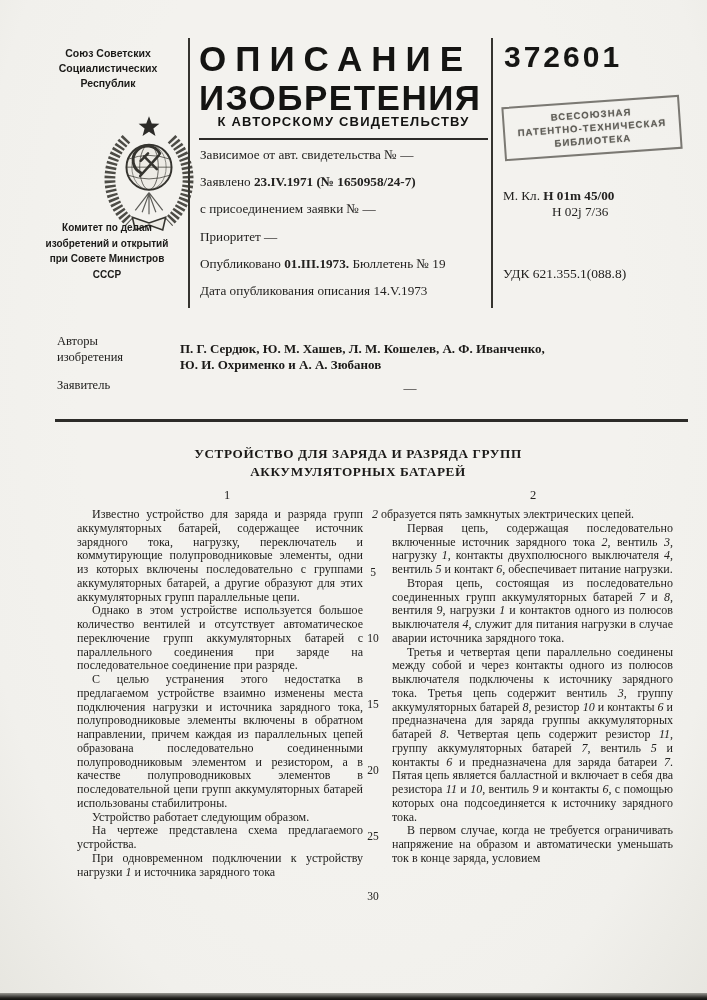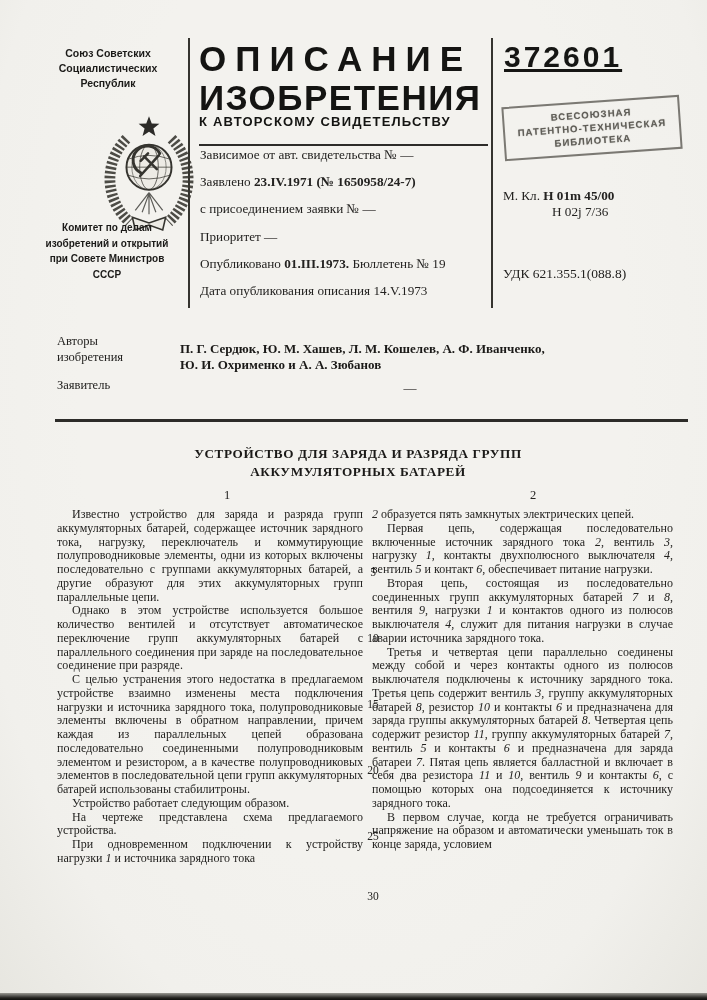--- a/index.html
+++ b/index.html
@@ -23,27 +23,27 @@
   .vrule{width:1.6px;background:var(--rule);top:38px;height:270px;}
   .vrule.left{left:188px;} .vrule.right{left:491px;}
   .thickrule{left:55px;top:419px;width:633px;height:2.6px;background:#2d2c29;}
   
   .doc-title{left:199px;top:40px;width:290px;font-family:"Liberation Sans",sans-serif;
     font-weight:bold;color:#141412;}
   .doc-title .l1{font-size:35px;letter-spacing:9px;line-height:38px;white-space:nowrap;}
   .doc-title .l2{font-size:35px;letter-spacing:1.5px;line-height:40px;white-space:nowrap;}
   .doc-subtitle{left:199px;top:114px;width:289px;font-family:"Liberation Sans",sans-serif;
     font-weight:bold;font-size:13px;letter-spacing:1.2px;color:#141412;
-    padding-bottom:15px;border-bottom:2.2px solid #2d2c29;white-space:nowrap;}
+    padding-bottom:9px;border-bottom:2.2px solid #2d2c29;text-align:center;white-space:nowrap;}
   .fields{left:200px;top:147px;width:288px;font-size:13.2px;color:var(--ink);}
   .fields .row{margin-bottom:11.2px;white-space:nowrap;}
   .fields .b{font-weight:bold;}
   
   .patent-number{left:504px;top:40px;width:190px;font-family:"Liberation Sans",sans-serif;
-    font-weight:bold;font-size:30px;letter-spacing:3px;color:#161614;white-space:nowrap;text-decoration:underline;}
+    font-weight:bold;font-size:30px;letter-spacing:3px;color:#161614;white-space:nowrap;}
   .stamp{left:503px;top:101px;width:168px;transform:rotate(-4deg);
     border:2.4px solid rgba(92,90,84,.8);padding:5px 3px 6px;text-align:center;
     font-family:"Liberation Sans",sans-serif;font-weight:bold;font-size:9.5px;line-height:13px;
     letter-spacing:1.1px;color:var(--stamp);text-shadow:0 0 1px rgba(96,94,88,.55);}
   .mclass{left:503px;top:188px;width:190px;font-size:13.2px;white-space:nowrap;}
   .mclass .b{font-weight:bold;}
   .mclass .ln2{margin-left:49px;}
   .udc{left:503px;top:266px;width:200px;font-size:13.5px;white-space:nowrap;}
   .udc .b{font-weight:normal;margin-top:35px;}
   
@@ -54,21 +54,21 @@
     font-size:13px;line-height:16px;color:var(--ink-dark);}
   .applicant-value{left:180px;top:380px;width:460px;text-align:center;font-size:13px;}
   
   .inv-title{left:80px;top:445px;width:556px;text-align:center;font-weight:bold;
     font-size:13.2px;line-height:17.5px;letter-spacing:.6px;color:var(--ink-dark);}
   
   .colnum{top:488px;width:30px;text-align:center;font-size:12.5px;}
   .colnum.c1{left:212px;} .colnum.c2{left:518px;}
   .col{top:508px;font-size:12px;line-height:13.75px;text-align:justify;color:var(--ink);}
   .col p{margin:0;}
-  .col p.ind{text-indent:15px;}
+  .col p.ind{text-indent:15px;margin-left:20px;}
   .col i{font-style:italic;}
   .col.left{left:57px;width:306px;}
   .col.right{left:372px;width:301px;}
   .gutter-num{left:358px;width:30px;text-align:center;font-size:11.5px;color:var(--ink);}
   
   .bottom-edge{left:0;bottom:0;width:707px;height:7px;
     background:linear-gradient(to bottom,#9a9993,#23221f 70%,#0e0e0c);}
 </style>
 </head>
 <body>

